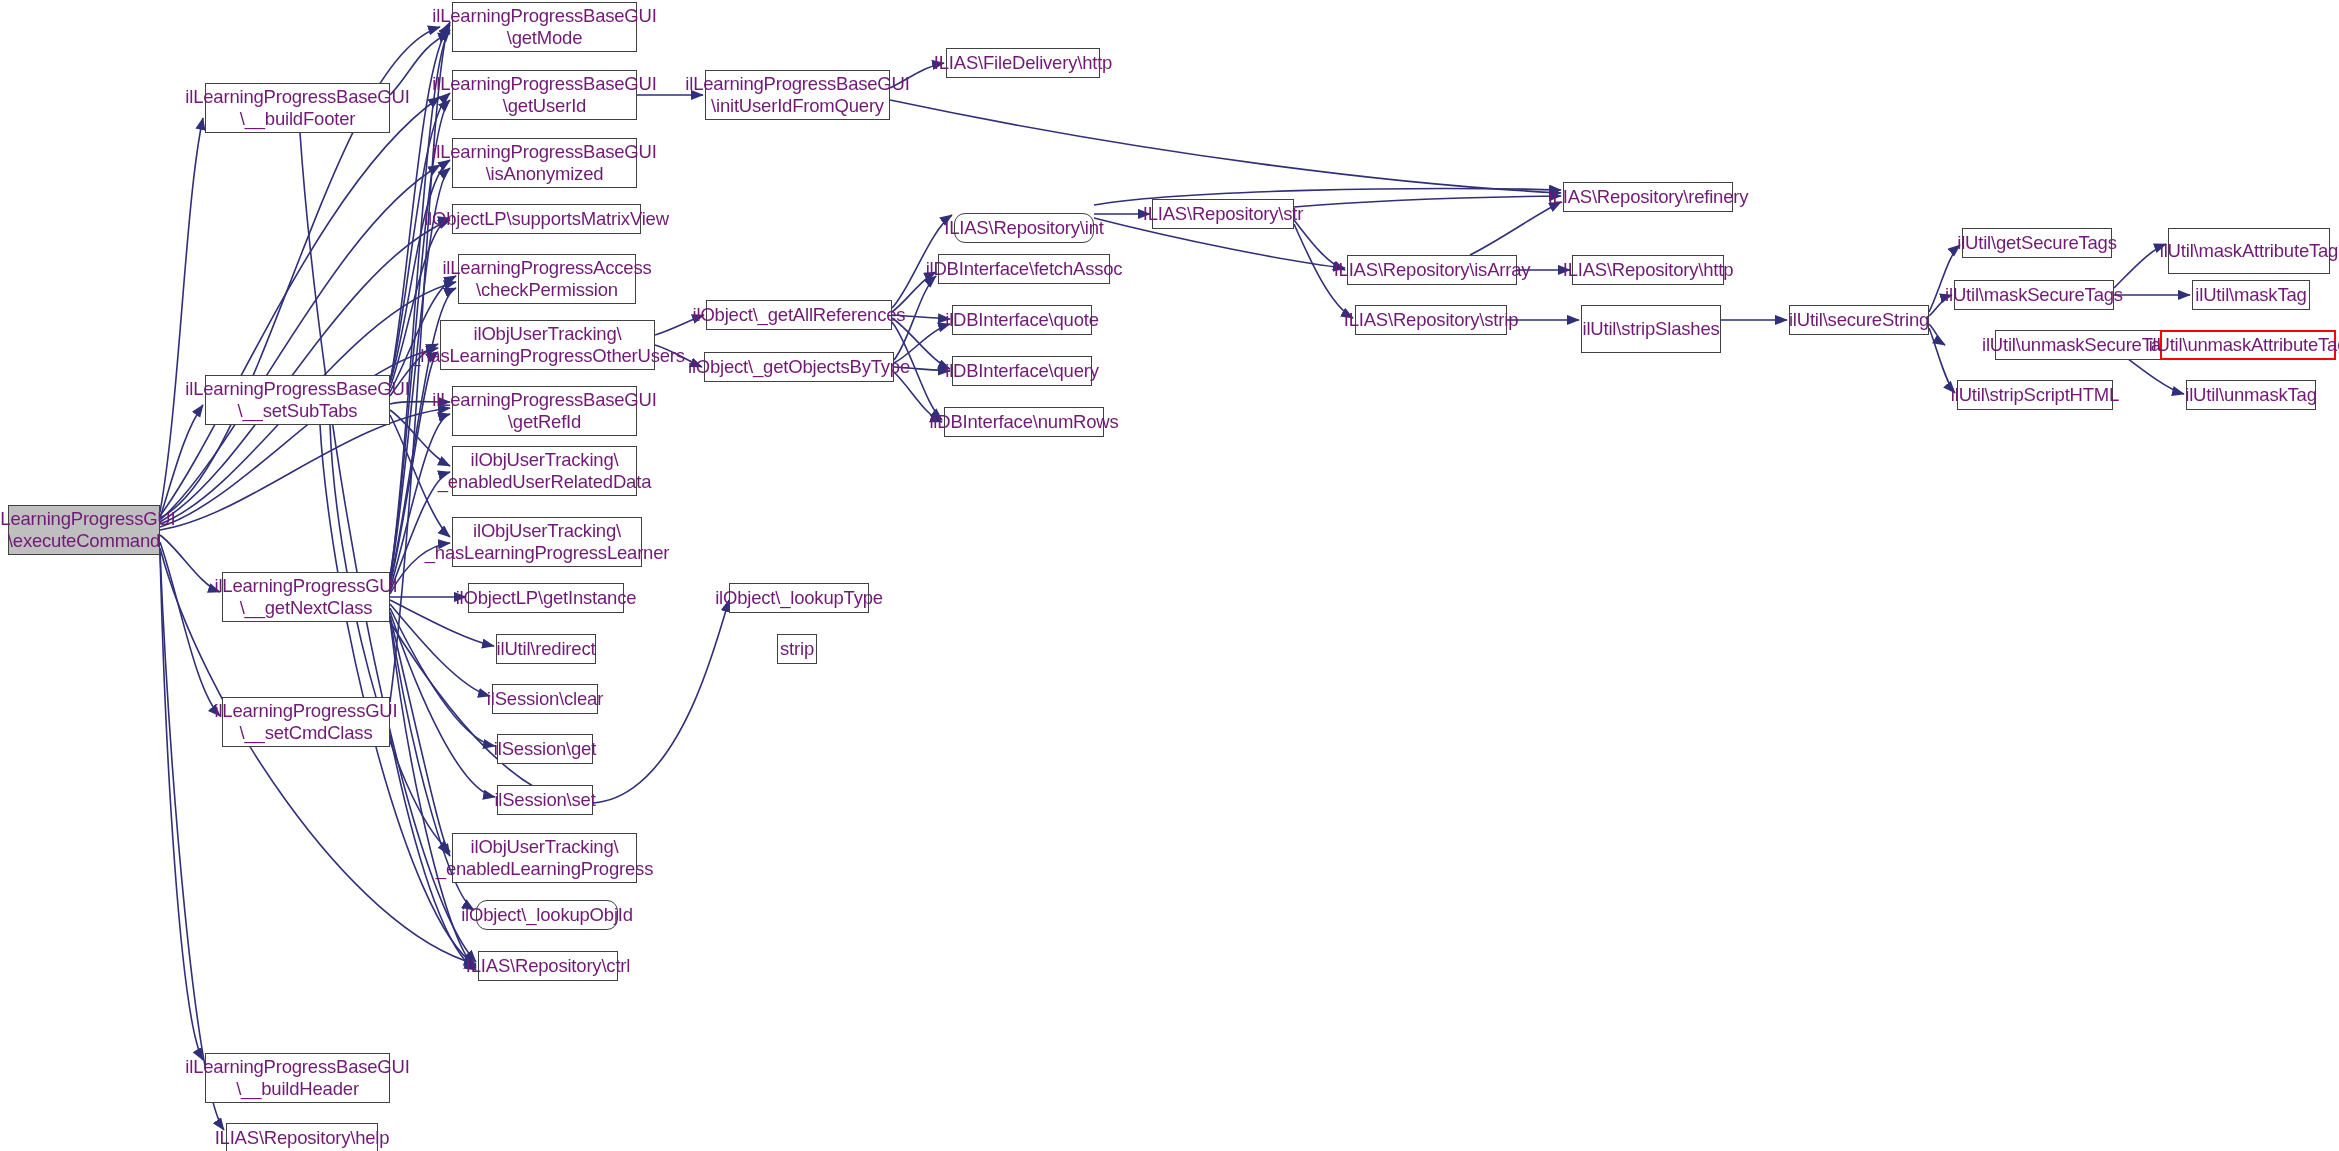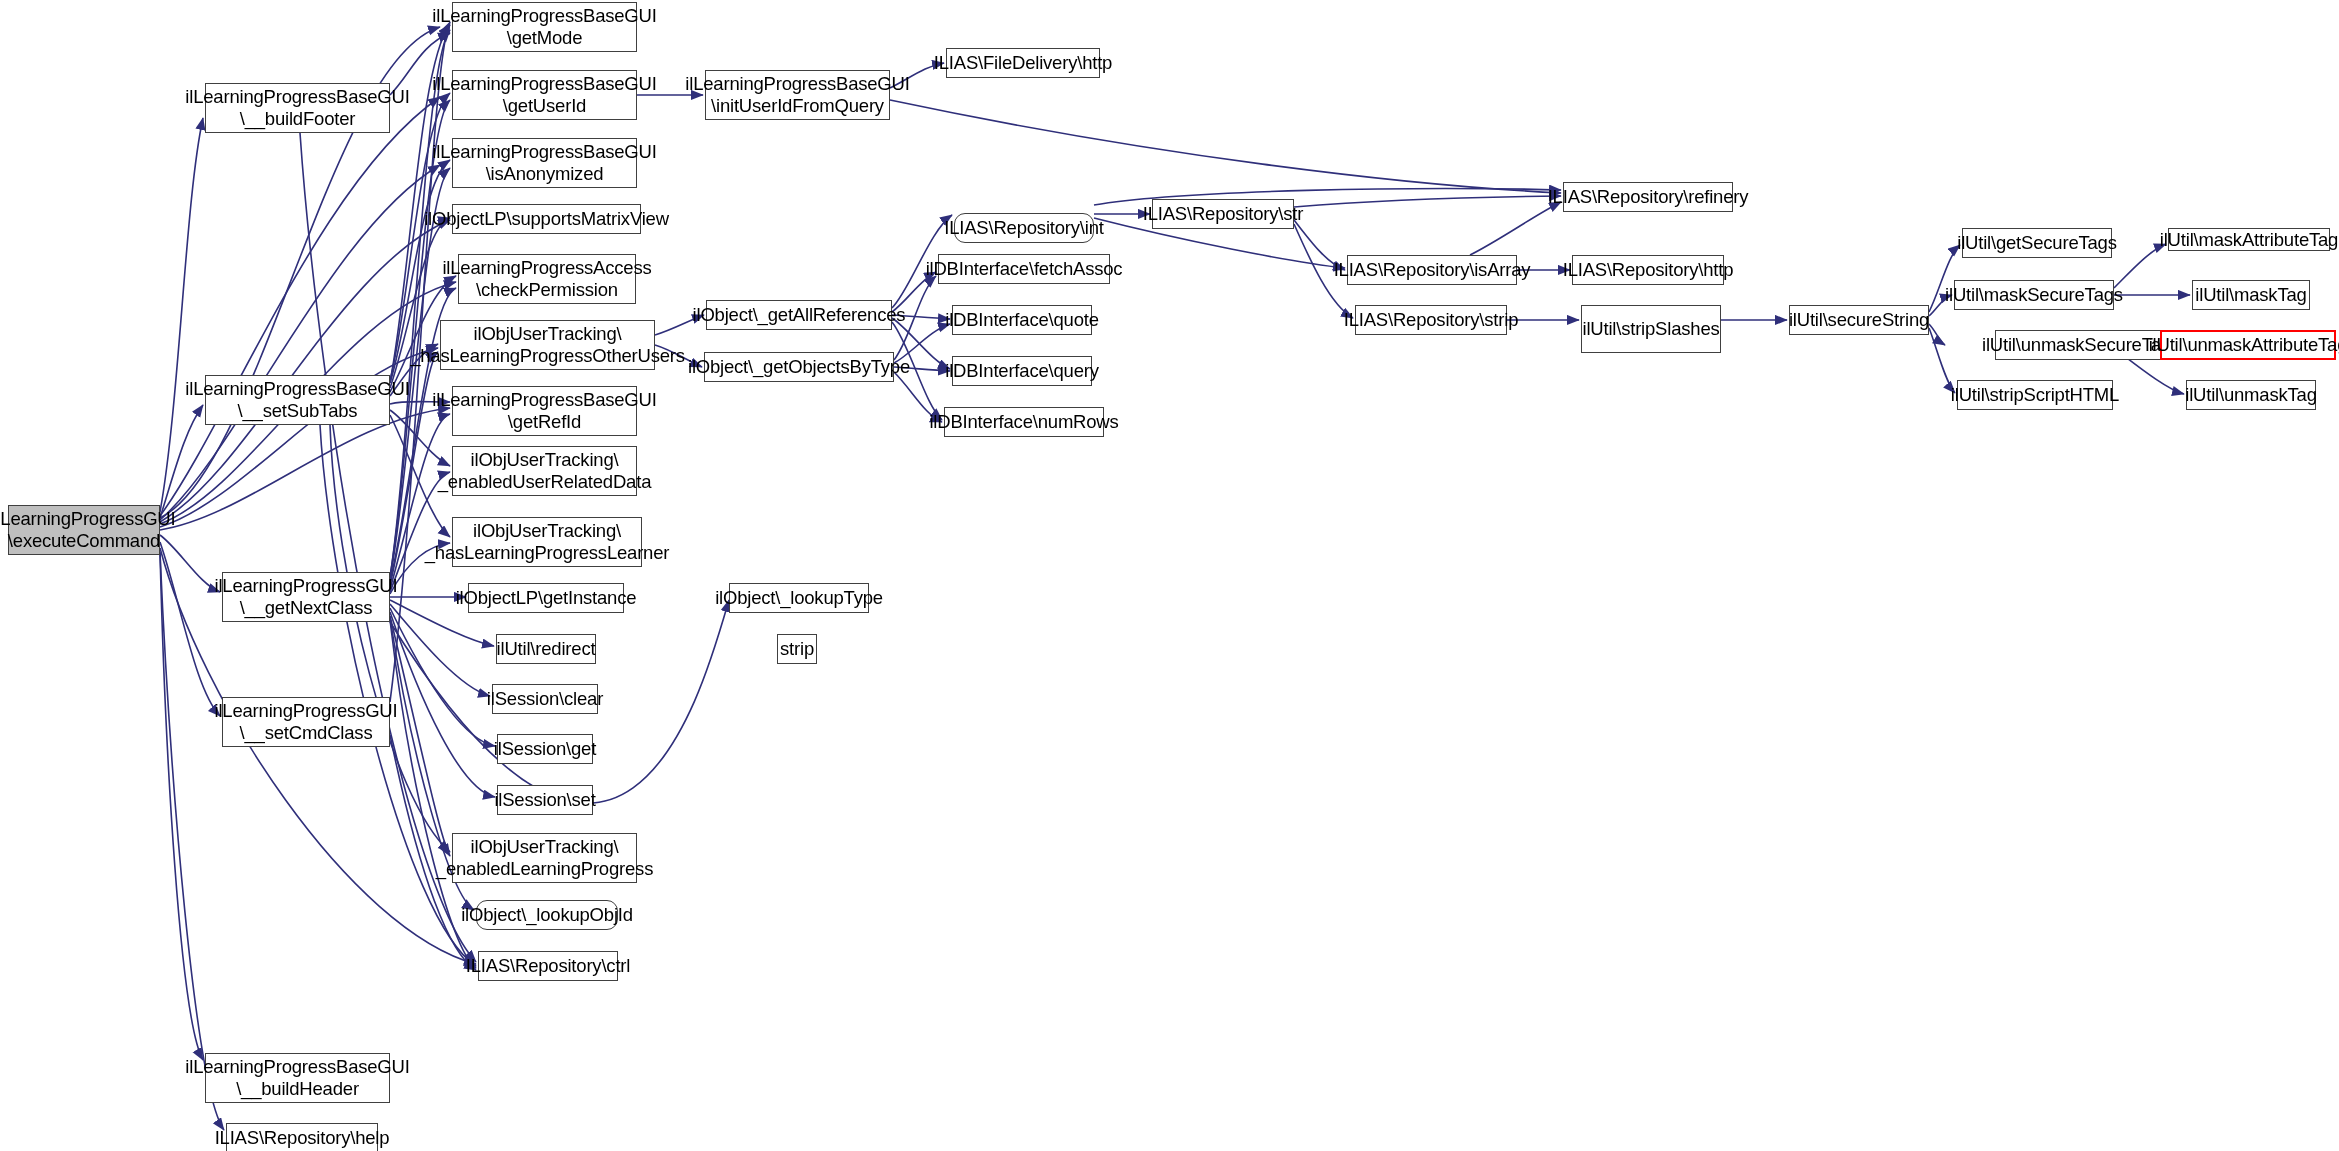--- a/index.html
+++ b/index.html
@@ -4,21 +4,21 @@
 <style>
   html,body{margin:0;padding:0;background:#ffffff;}
   body{font-family:"Liberation Sans", sans-serif;}
   #canvas{position:relative;width:2339px;height:1151px;background:#fff;overflow:hidden;}
   #edges{position:absolute;left:0;top:0;width:2339px;height:1151px;}
   .node{
     position:absolute;
     box-sizing:border-box;
     border:1.5px solid #404040;
     background:#ffffff;
-    color:#000000;
+    color:#701a75;
     display:flex;
     align-items:center;
     justify-content:center;
     text-align:center;
     font-size:18.5px;
     line-height:22px;
     letter-spacing:-0.2px;
     white-space:pre-line;
     padding:0 5px;
     z-index:5;
@@ -172,17 +172,17 @@
     <div class="node" style="left: 1347px; top: 255px; width: 170px; height: 30px;">ILIAS\Repository\isArray</div>
     <div class="node" style="left: 1355px; top: 305px; width: 152px; height: 30px;">ILIAS\Repository\strip</div>
     <div class="node" style="left: 1563px; top: 182px; width: 170px; height: 30px;">ILIAS\Repository\refinery</div>
     <div class="node" style="left: 1572px; top: 255px; width: 152px; height: 30px;">ILIAS\Repository\http</div>
     <div class="node" style="left: 1581px; top: 305px; width: 140px; height: 48px;">ilUtil\stripSlashes</div>
     <div class="node" style="left: 1789px; top: 305px; width: 140px; height: 30px;">ilUtil\secureString</div>
     <div class="node" style="left: 1962px; top: 228px; width: 150px; height: 30px;">ilUtil\getSecureTags</div>
     <div class="node" style="left: 1954px; top: 280px; width: 160px; height: 30px;">ilUtil\maskSecureTags</div>
     <div class="node" style="left: 1947px; top: 330px; width: 172px; height: 30px; margin-left: 48px;">ilUtil\unmaskSecureTags</div>
     <div class="node" style="left: 1957px; top: 380px; width: 156px; height: 30px;">ilUtil\stripScriptHTML</div>
-    <div class="node" style="left: 2168px; top: 228px; width: 162px; height: 23px; text-align: right;">ilUtil\maskAttributeTag</div>
+    <div class="node" style="left: 2168px; top: 228px; width: 162px; height: 46px; text-align: right;">ilUtil\maskAttributeTag</div>
     <div class="node" style="left: 2192px; top: 280px; width: 118px; height: 30px;">ilUtil\maskTag</div>
     <div class="node highlight" style="left: 2160px; top: 330px; width: 176px; height: 30px;">ilUtil\unmaskAttributeTag</div>
     <div class="node" style="left: 2186px; top: 380px; width: 130px; height: 30px;">ilUtil\unmaskTag</div>
   </div>
 
 </body></html>

